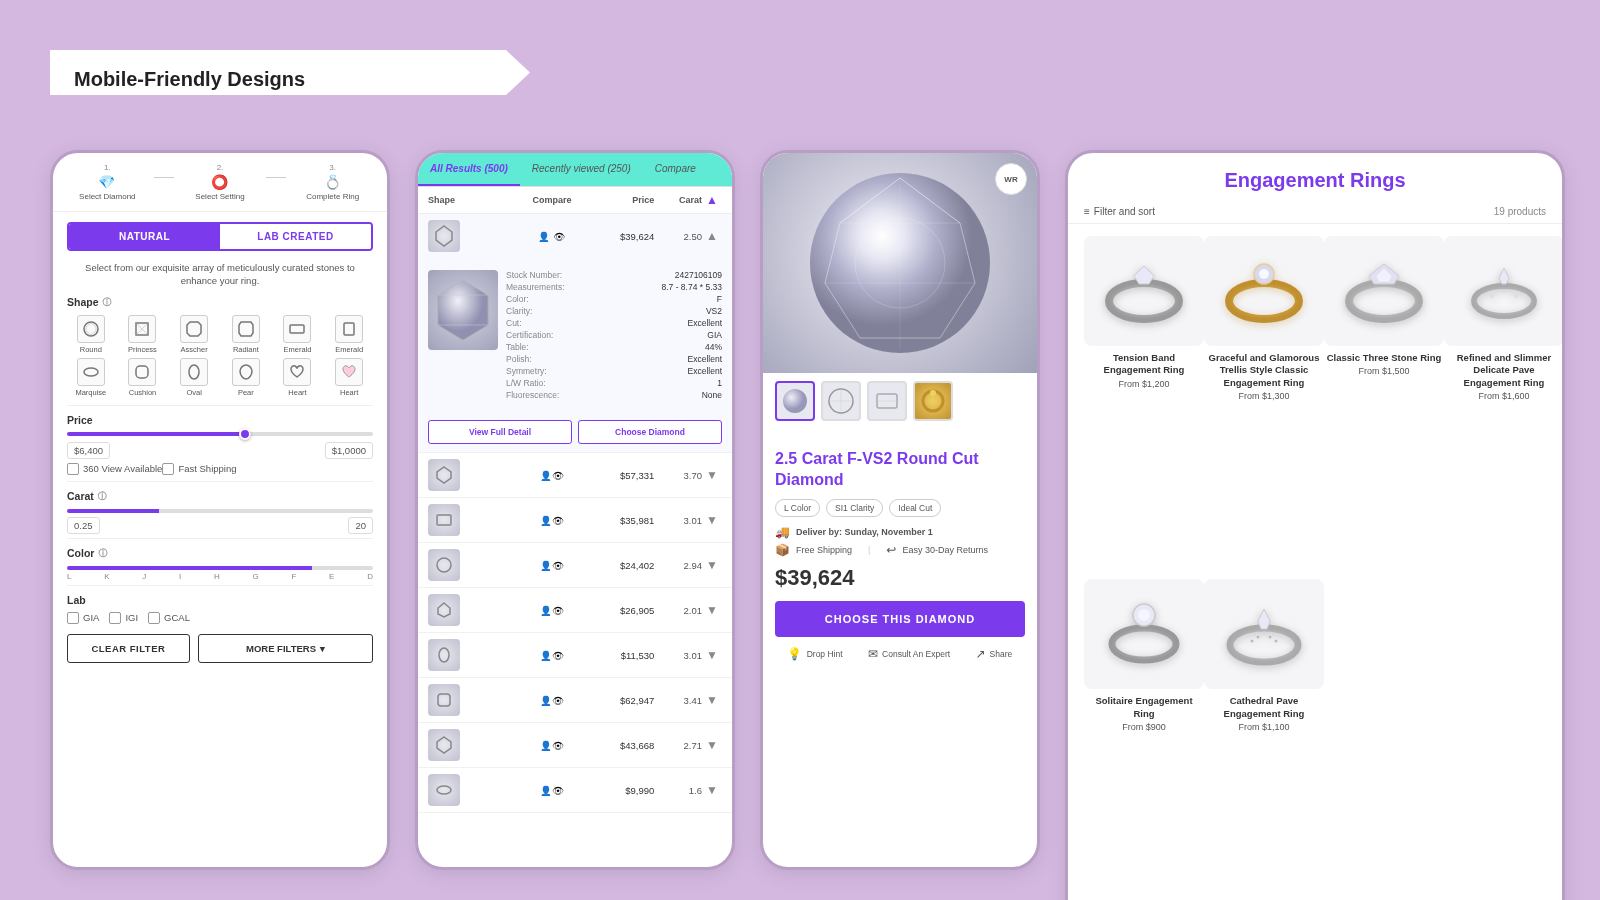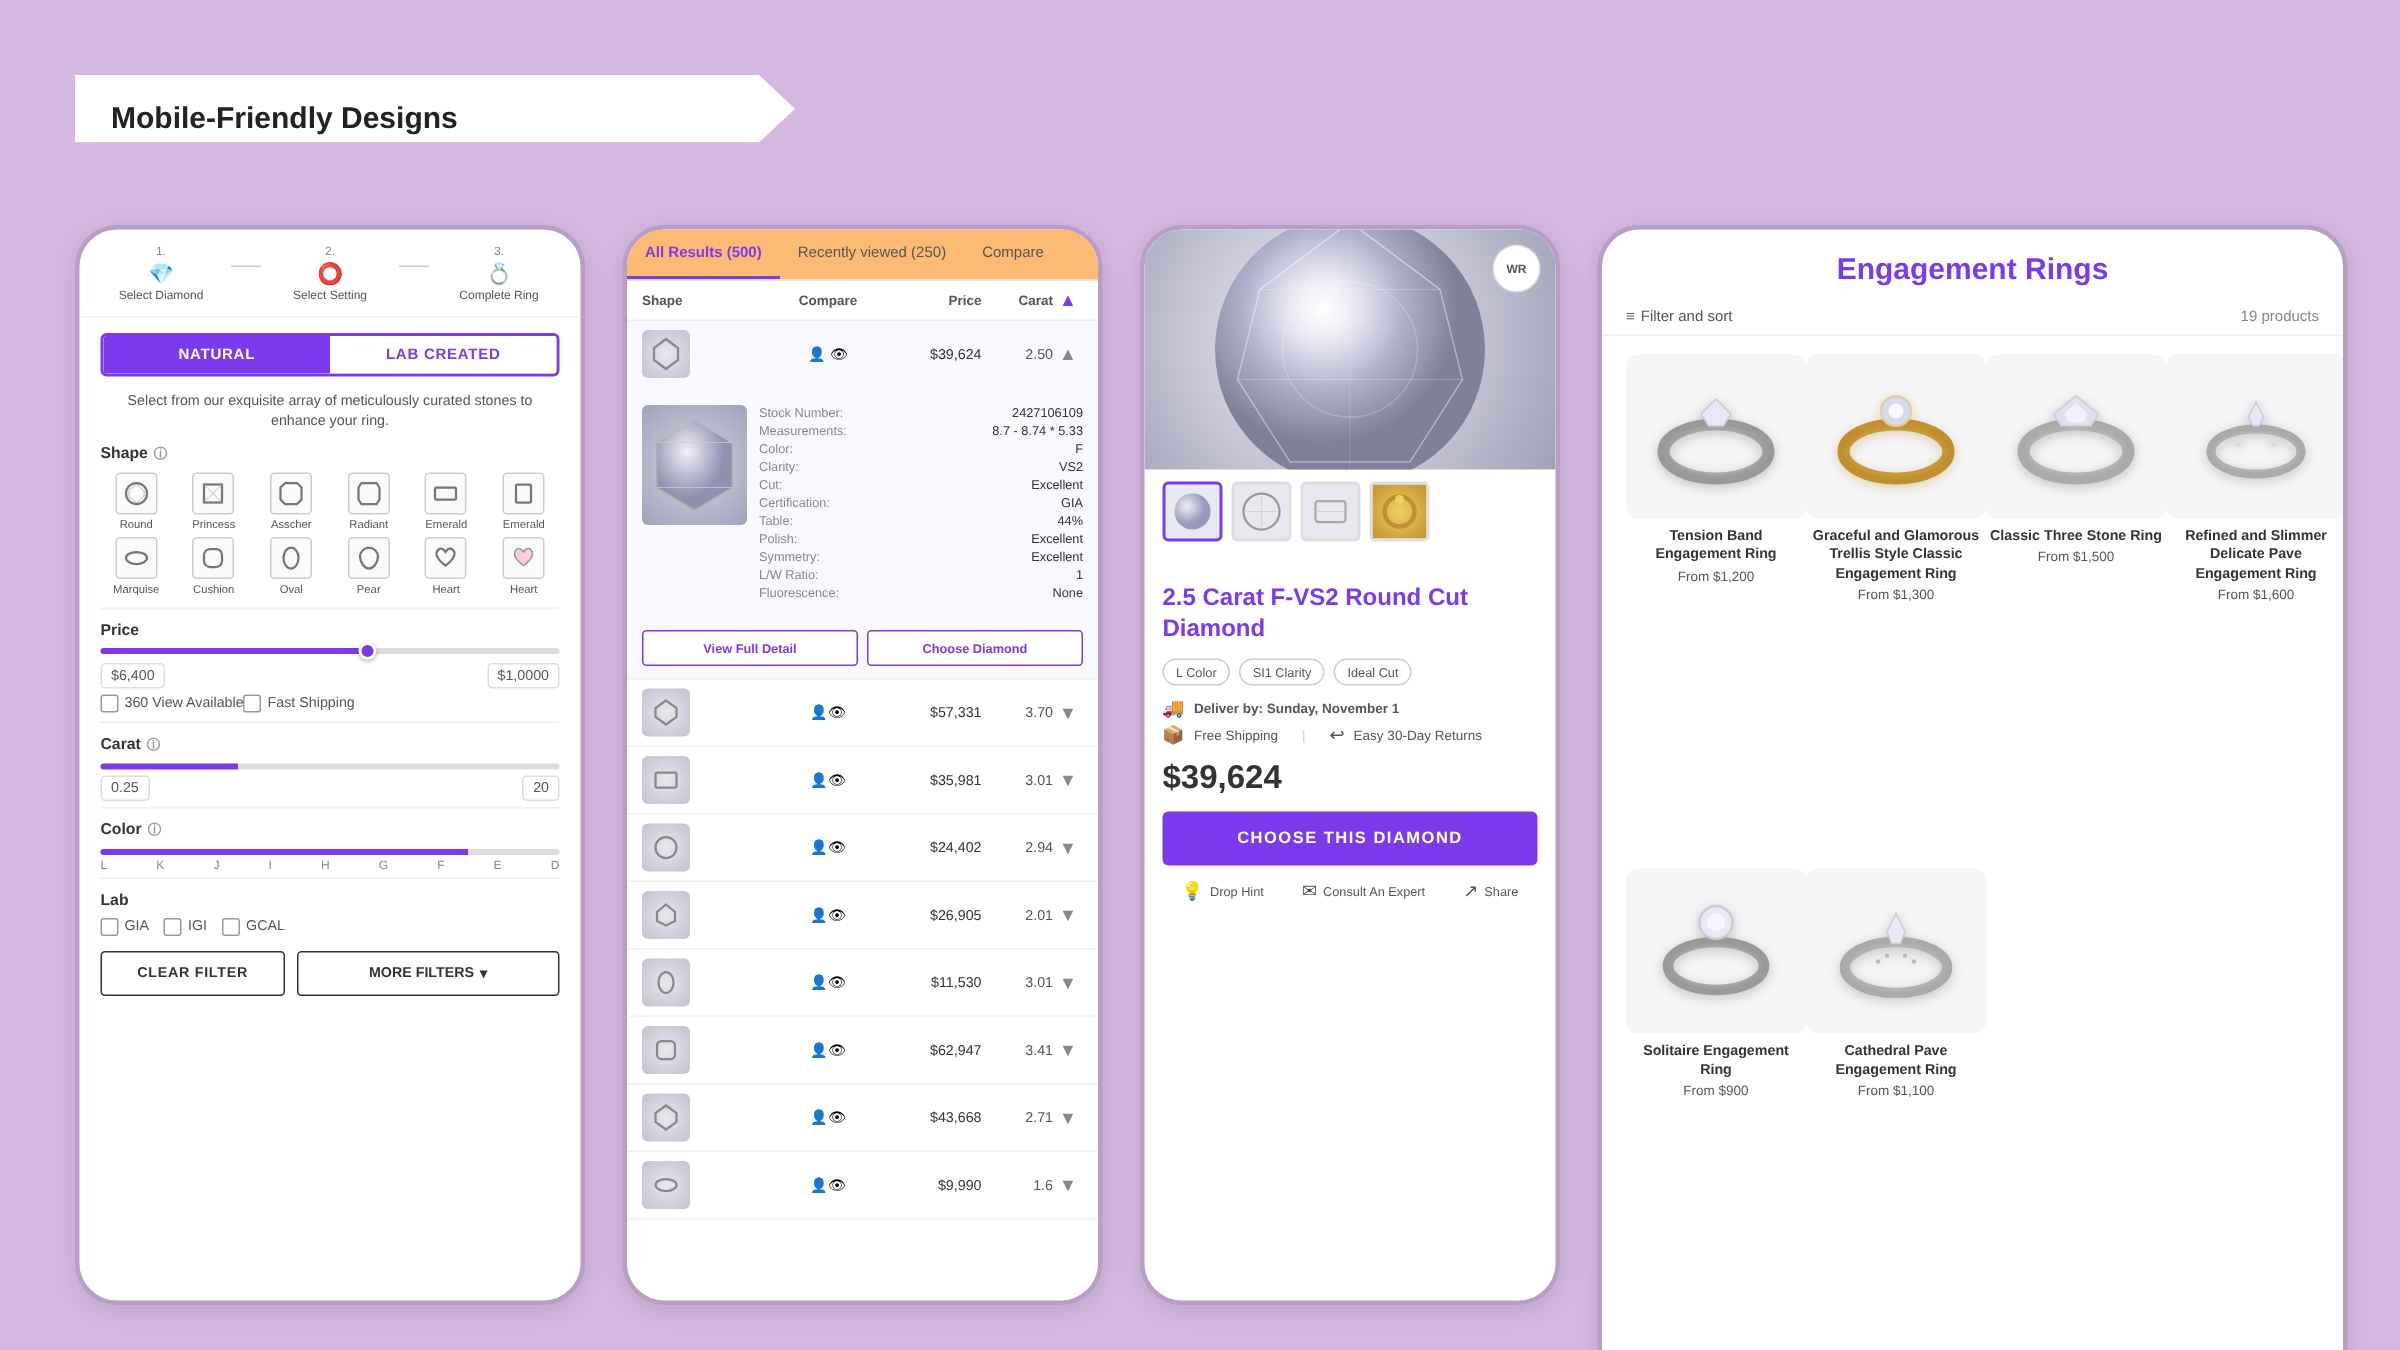--- a/index.html
+++ b/index.html
@@ -268,21 +268,22 @@
       display: flex;
       align-items: center;
       justify-content: center;
       gap: 4px;
     }
 
     
     .p2-tabs {
       display: flex;
       border-bottom: 1px solid #ddd;
-      background: #fdba74;
+      background: #5eead4;
+      font-style: italic;
     }
     .p2-tab {
       padding: 10px 12px;
       font-size: 10px;
       cursor: pointer;
       color: #555;
       white-space: nowrap;
     }
     .p2-tab.active {
       border-bottom: 2px solid #7c3aed;
@@ -389,21 +390,21 @@
       font-size: 8.5px;
       font-weight: 600;
       border-radius: 3px;
       text-align: center;
       cursor: pointer;
     }
 
     
     .p3-diamond-img {
       width: 100%;
-      height: 160px;
+      height: 220px;
       background: radial-gradient(circle at 45% 45%, #f0f0f8, #c8c8d8, #a0a0b8);
       display: flex;
       align-items: center;
       justify-content: center;
       position: relative;
       overflow: hidden;
     }
     .p3-wr-badge {
       position: absolute;
       top: 10px;

